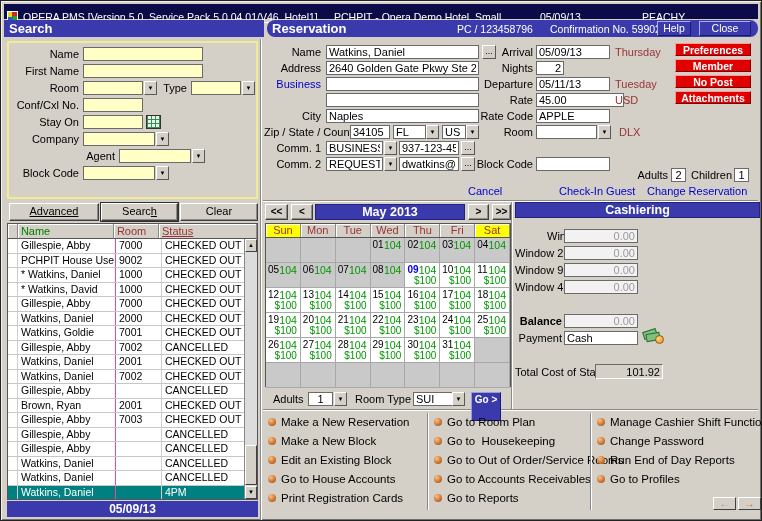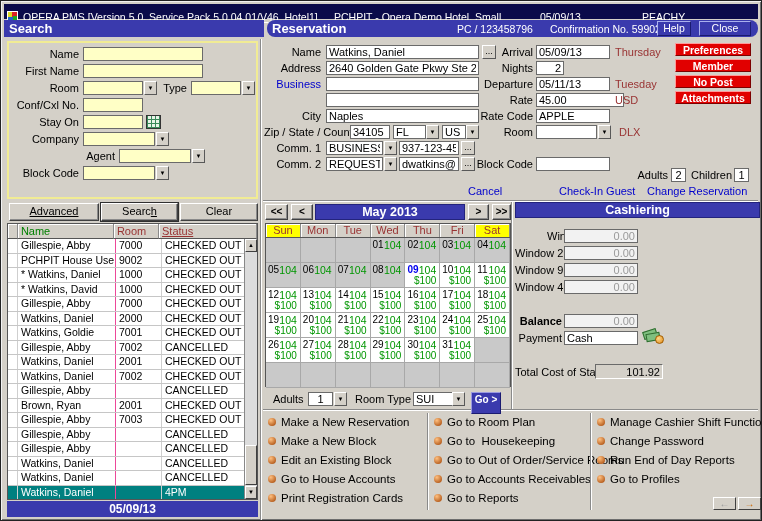--- a/index.html
+++ b/index.html
@@ -99,21 +99,21 @@
   .wday.wkend { background:#ffff00; }
   .cal-grid { position:absolute; left:0; top:33px; width:246px; height:150px; display:grid;
               grid-template-columns:repeat(7,1fr); grid-auto-rows:25px; border:1px solid #555; background:#fff; }
   .ccell { position:relative; border-right:1px solid #a8a8a8; border-bottom:1px solid #a8a8a8; font-size:10px; }
   .ccell.past, .ccell.empty { background:#c9c9c9; }
   .cday { position:absolute; left:2px; top:1px; color:#000; }
   .ccell.today .cday { color:#0000ee; font-weight:bold; }
   .cavail { position:absolute; right:3px; top:1px; color:#009600; font-size:10.5px; }
   .crate { position:absolute; right:3px; bottom:1px; color:#009600; font-size:10px; }
   .avail-row { position:absolute; left:0; top:188px; width:246px; height:16px; }
-  .go-btn { position:absolute; left:206px; top:0; width:30px; height:22px; background:#3a3aad; color:#fff;
+  .go-btn { position:absolute; left:206px; top:0; width:30px; height:29px; background:#3a3aad; color:#fff;
             font-weight:bold; font-size:10px; text-align:center; line-height:14px;
             border:1px solid; border-color:#9a9ae0 #1a1a70 #1a1a70 #9a9ae0; }
 
   
   .cashier { position:absolute; left:512px; top:201px; width:247px; height:207px; }
   .cash-title { position:absolute; left:2px; top:0; width:245px; height:16px; background:#3a3aad; border:1px solid #23237d;
                 color:#fff; font-weight:bold; font-size:12.5px; text-align:center; line-height:14px; }
   .cashier .lab { width:47px; left:2px; }
   .cw-fld { background:#f2f2f2; color:#9a9a9a; text-align:right; }
   .total-fld { background:#d4d0c8; text-align:right; border:1px solid; border-color:#6a6a6a #fff #fff #6a6a6a; }

